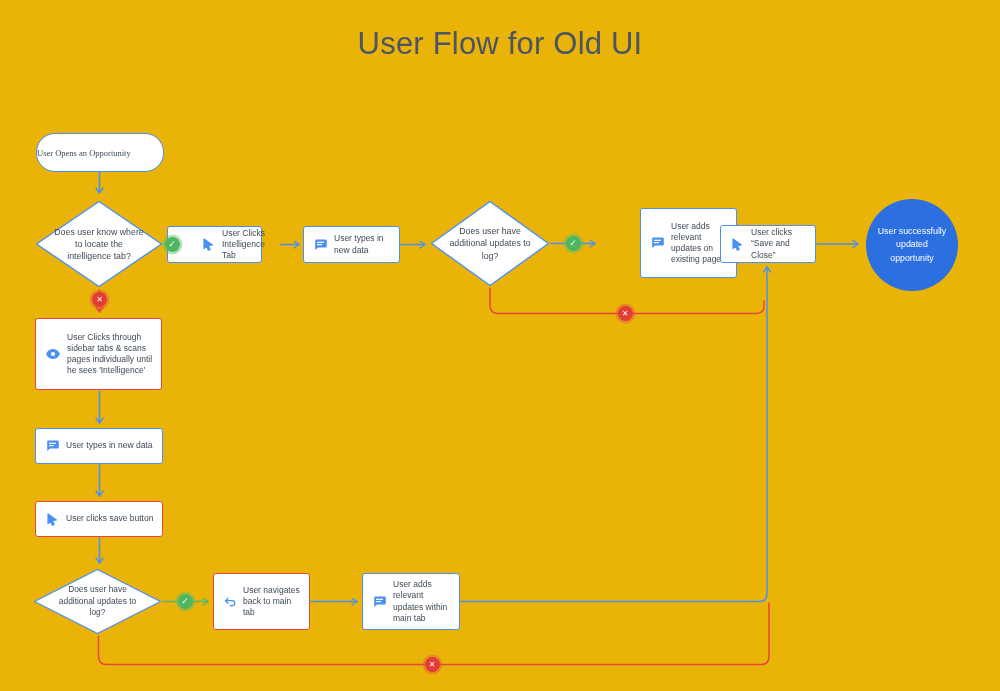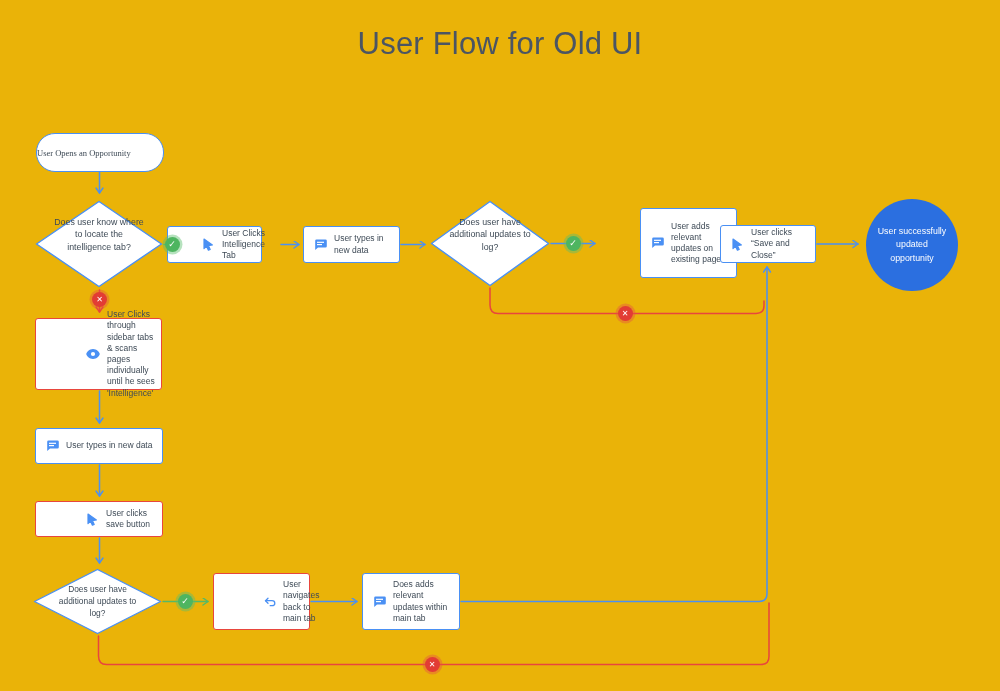--- a/index.html
+++ b/index.html
@@ -7,25 +7,25 @@
   .canvas{position:relative;width:1000px;height:691px;background:#eab308;overflow:hidden;}
   .page-title{position:absolute;left:0;top:26px;width:1000px;text-align:center;
     font-size:31px;font-weight:500;color:#4b5563;letter-spacing:.2px;}
   svg.edges{position:absolute;left:0;top:0;z-index:1;}
   .node{position:absolute;z-index:2;box-sizing:border-box;color:#3e4a56;}
   .stadium{border:1.5px solid #4a90f4;border-radius:19px;background:#fff;
     display:flex;align-items:center;justify-content:center;text-align:center;
     font-size:8.5px;}
   .box{border:1.5px solid #4a90f4;border-radius:3px;background:#fff;
     display:flex;align-items:center;font-size:8.5px;line-height:1.32;}
-  .box.red{border-color:#e8463d;padding-left:40px;}
+  .box.red{border-color:#e8463d;}
   .box .ic{flex:0 0 auto;margin:0 7px 0 10px;display:flex;align-items:center;}
   .diamond{z-index:2;}
-  .diamond .dtext{position:absolute;left:0;top:16px;width:100%;height:100%;
-    display:flex;align-items:flex-start;justify-content:center;text-align:center;
+  .diamond .dtext{position:absolute;left:0;top:0;width:100%;height:100%;
+    display:flex;align-items:center;justify-content:center;text-align:center;
     font-size:8.8px;line-height:1.4;}
   .diamond .dtext span{display:block;}
   .endcircle{border-radius:50%;background:#2b6fe0;color:#fff;
     display:flex;align-items:center;justify-content:center;text-align:center;
     font-size:8.8px;line-height:1.5;}
   .badge{position:absolute;z-index:3;width:15px;height:15px;border-radius:50%;
     display:flex;align-items:center;justify-content:center;color:#fff;
     font-size:9px;font-weight:bold;line-height:15px;}
   .badge.yes{background:#4eb560;box-shadow:0 0 0 2.5px rgba(94,190,110,.45);}
   .badge.no{background:#e23c34;box-shadow:0 0 0 2.5px rgba(230,80,72,.4);font-size:8px;}
@@ -187,21 +187,21 @@
   </div>
 
   <div class="node box" style="left:362px;top:573px;width:98px;height:57px;">
     <span class="ic">
       <svg width="13" height="12" viewBox="0 0 13 12">
           <path d="M1.5,0.5 h10 a1.3,1.3 0 0 1 1.3,1.3 v5.4 a1.3,1.3 0 0 1 -1.3,1.3 h-7.5 l-2.8,2.6 v-9.3 a1.3,1.3 0 0 1 1.3,-1.3 z" fill="#4a90f4"></path>
           <rect x="3" y="2.7" width="7" height="1.2" fill="#fff"></rect>
           <rect x="3" y="5" width="5" height="1.2" fill="#fff"></rect>
         </svg>
     </span>
-    <span class="txt" style="width:64px;">Does adds relevant updates within main tab</span>
+    <span class="txt" style="width:64px;">User adds relevant updates within main tab</span>
   </div>
 
   <div class="badge yes" style="left:164.5px;top:237px;">
       <span>✓</span>
     </div>
   <div class="badge yes" style="left:565.5px;top:236px;">
       <span>✓</span>
     </div>
   <div class="badge yes" style="left:177.5px;top:594px;">
       <span>✓</span>

